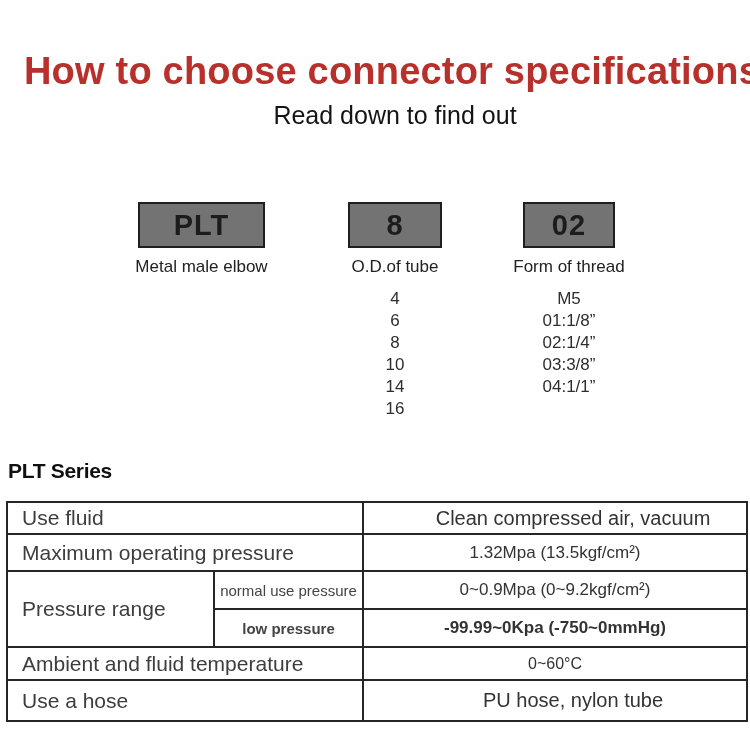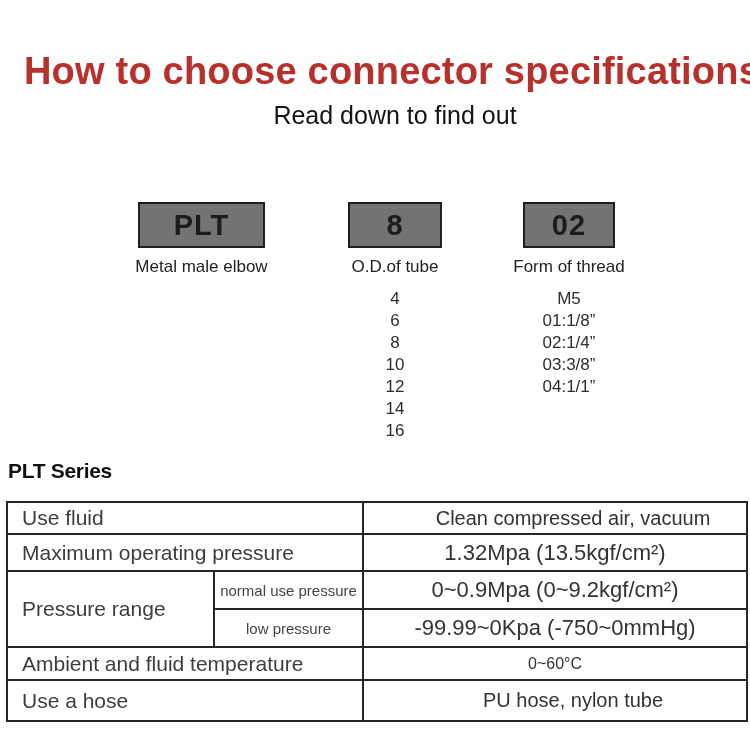--- a/index.html
+++ b/index.html
@@ -38,24 +38,24 @@
                   color:#101010;letter-spacing:-0.3px;}
 
   
   table.spec{position:absolute;top:501px;left:6px;width:740px;border-collapse:collapse;
              table-layout:fixed;}
   table.spec td{border:2px solid var(--border-dark);vertical-align:middle;background:#fff;}
   td.lbl{font-size:21px;color:#3d3d3d;padding-left:14px;text-align:left;}
   td.sub{font-size:15px;color:#444;text-align:center;}
   td.val{text-align:center;color:#333;}
   .v-lg{font-size:20px;padding-left:36px;}
-  .v-md{font-size:22px;}
+  .v-md{font-size:17px;}
   .v-sm{font-size:16px;}
   tr.h1{height:32px;} tr.h2{height:37px;} tr.h3{height:38px;}
-  tr.h4{height:38px;} tr.h5{height:33px;} tr.h6{height:41px;}
+  tr.h4{height:38px;font-weight:bold;} tr.h5{height:33px;} tr.h6{height:41px;}
   td.beige{background:var(--row-beige);}
 </style>
 </head>
 <body>
 
 <div class="page">
 
   <div class="title">How to choose connector specifications</div>
   <div class="subtitle">Read down to find out</div>
 
@@ -65,21 +65,20 @@
   </div>
 
   <div class="sel-col c2">
     <div class="code-box">8</div>
     <div class="code-label">O.D.of tube</div>
     <div class="opt-list">
       <div>4</div>
       <div>6</div>
       <div>8</div>
       <div>10</div>
-      <div>12</div>
       <div>14</div>
       <div>16</div>
     </div>
   </div>
 
   <div class="sel-col c3">
     <div class="code-box">02</div>
     <div class="code-label">Form of thread</div>
     <div class="opt-list">
       <div>M5</div>

